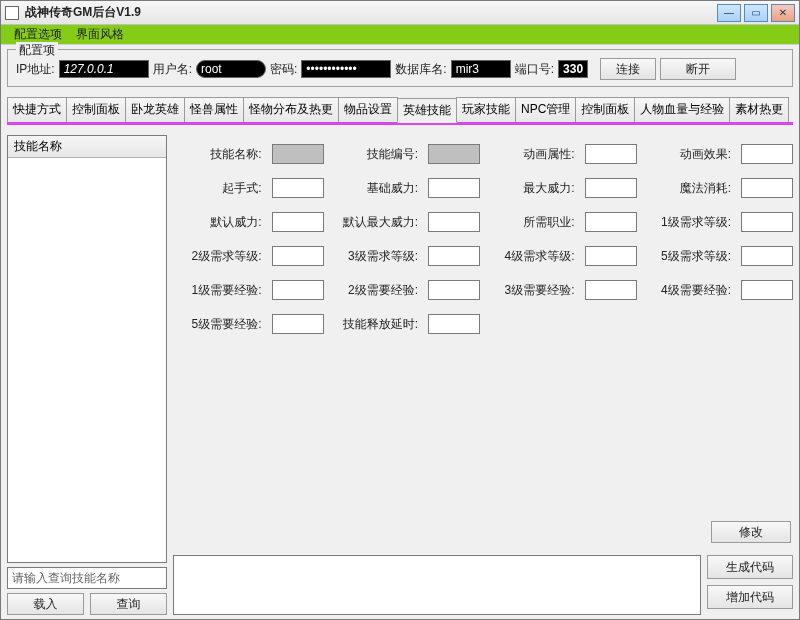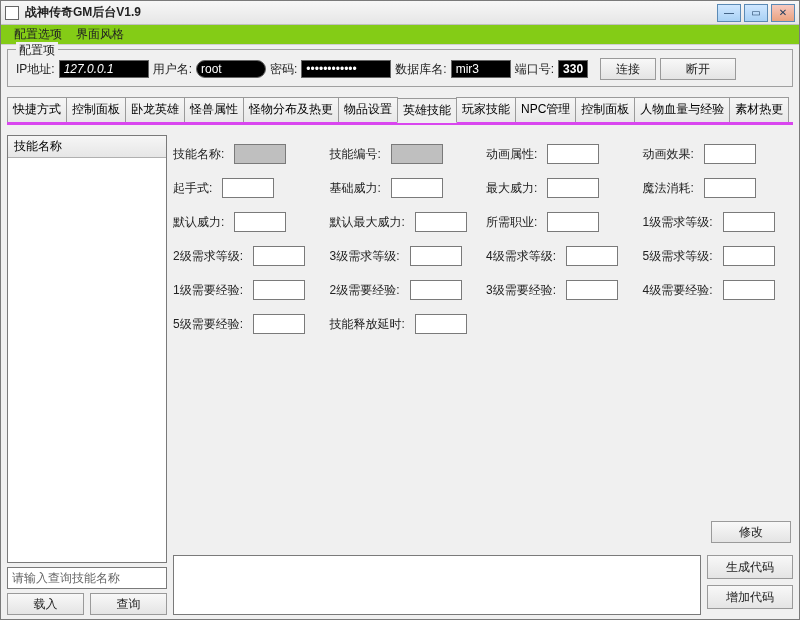--- a/index.html
+++ b/index.html
@@ -25,21 +25,21 @@
 .tab.active{background:#f0f0f0;position:relative;top:1px;border-bottom:1px solid #f0f0f0}
 .tabbody{flex:1;display:flex;gap:6px;padding-top:6px;min-height:0}
 .leftcol{width:160px;display:flex;flex-direction:column;gap:4px}
 .listbox{flex:1;border:1px solid #7a7a7a;background:#fff}
 .listhead{background:linear-gradient(#f6f6f6,#e6e6e6);border-bottom:1px solid #b0b0b0;padding:2px 6px}
 .searchbox{border:1px solid #7a7a7a;background:#fff;height:22px;padding:2px 4px;color:#666}
 .leftbtns{display:flex;gap:6px}
 .leftbtns .btn{flex:1}
 .rightcol{flex:1;display:flex;flex-direction:column;gap:4px;min-width:0}
 .formgrid{flex:1;display:grid;grid-template-columns:repeat(4,1fr);grid-auto-rows:34px;gap:0 6px;align-content:start;padding-top:2px}
-.field{display:flex;align-items:center;gap:10px}
+.field{display:flex;align-items:center;justify-content:flex-end;gap:10px}
 .field label{white-space:nowrap;color:#222;font-size:12px}
 .txt{width:52px;height:20px;border:1px solid #7a7a7a;background:#fff;padding:0 2px}
 .txt.gray{background:#bfbfbf}
 .bottomrow{display:flex;gap:6px}
 .bigtext{flex:1;height:60px;border:1px solid #7a7a7a;background:#fff}
 .rightbtns{display:flex;flex-direction:column;gap:6px;width:86px}
 .rightbtns .btn{height:24px}
 .modifyrow{display:flex;justify-content:flex-end;padding:4px 2px 8px 0}
 </style>
 </head>

